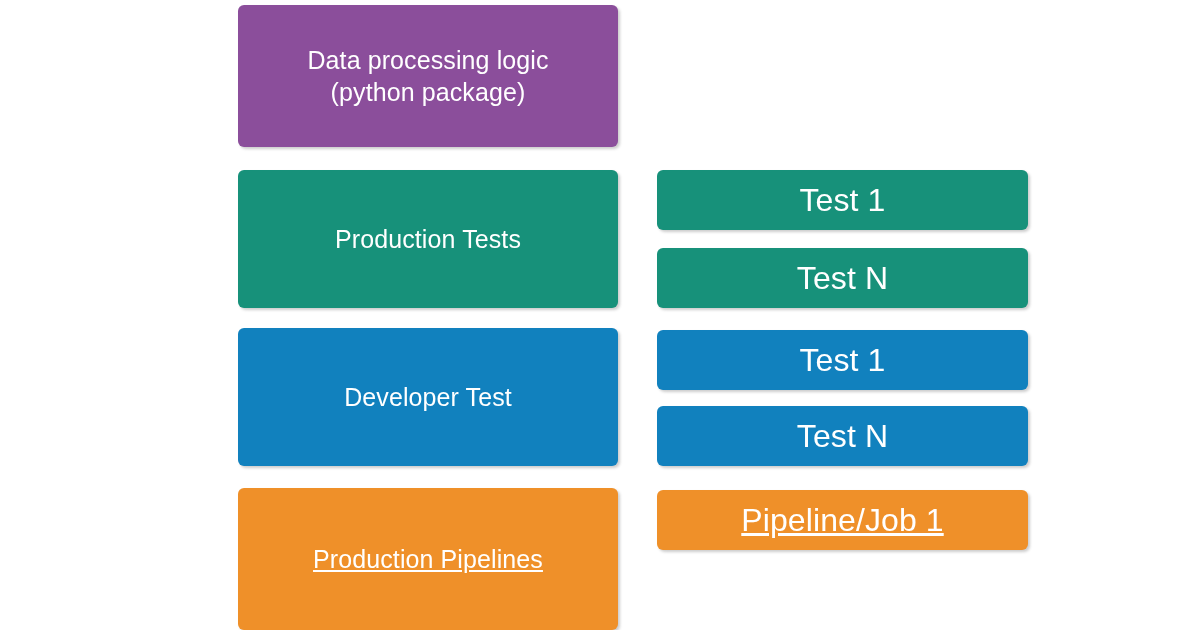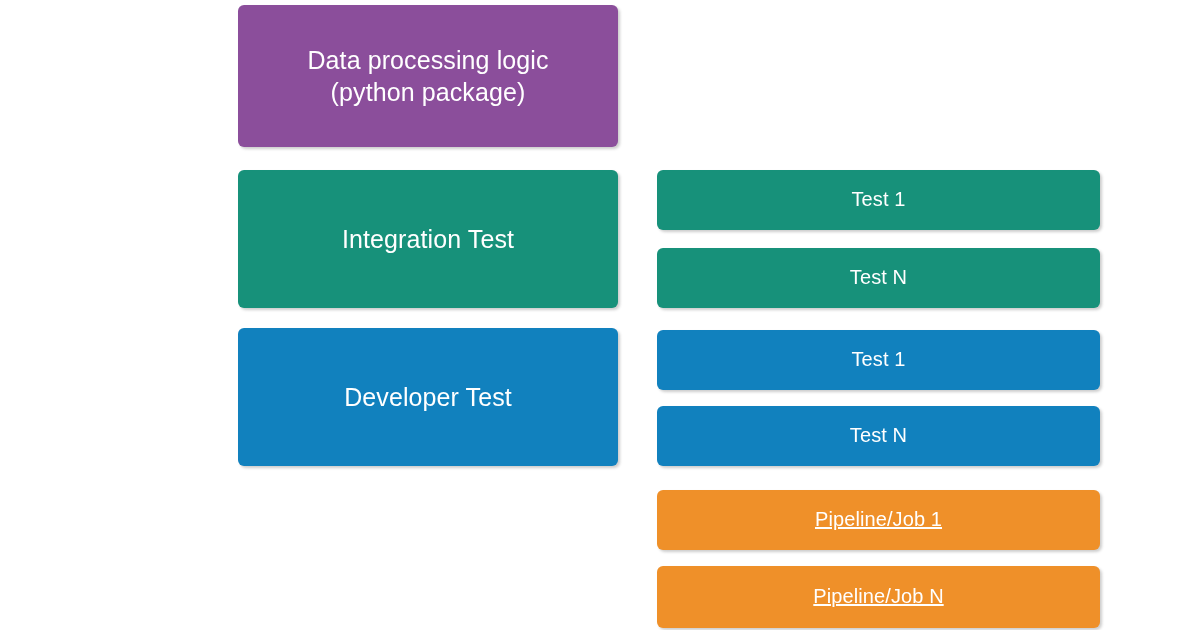--- a/index.html
+++ b/index.html
@@ -52,22 +52,22 @@
     font-size: 25px;
   }
   .stage.purple { top: 5px;   height: 142px; }
   .stage.teal   { top: 170px; height: 138px; }
   .stage.blue   { top: 328px; height: 138px; }
   .stage.orange { top: 488px; height: 142px; }
 
   
   .item {
     left: 657px;
-    width: 443px;
-    font-size: 20px;
+    width: 371px;
+    font-size: 32px;
   }
   .item.t1 { top: 170px; height: 60px; }
   .item.t2 { top: 248px; height: 60px; }
   .item.b1 { top: 330px; height: 60px; }
   .item.b2 { top: 406px; height: 60px; }
   .item.o1 { top: 490px; height: 60px; }
   .item.o2 { top: 566px; height: 62px; }
 
   
   .c-purple { background: #8b4e9b; }
@@ -79,27 +79,30 @@
 <body>
 
 <div id="canvas">
 
   <div class="node stage purple c-purple">
     <span class="label">Data processing logic
 (python package)</span>
   </div>
 
   <div class="node stage teal c-teal">
-    <span class="label">Integration Test</span>
+    <span class="label">Production Tests</span>
   </div>
 
   <div class="node stage blue c-blue">
     <span class="label">Developer Test</span>
   </div>
 
+  <div class="node stage orange c-orange">
+    <span class="label">Production Pipelines</span>
+  </div>
 
   <div class="node item t1 c-teal">
     <span class="label">Test 1</span>
   </div>
 
   <div class="node item t2 c-teal">
     <span class="label">Test N</span>
   </div>
 
   <div class="node item b1 c-blue">
@@ -107,17 +110,14 @@
   </div>
 
   <div class="node item b2 c-blue">
     <span class="label">Test N</span>
   </div>
 
   <div class="node item o1 c-orange">
     <span class="label">Pipeline/Job 1</span>
   </div>
 
-  <div class="node item o2 c-orange">
-    <span class="label">Pipeline/Job N</span>
-  </div>
 
 </div>
 
 </body></html>

